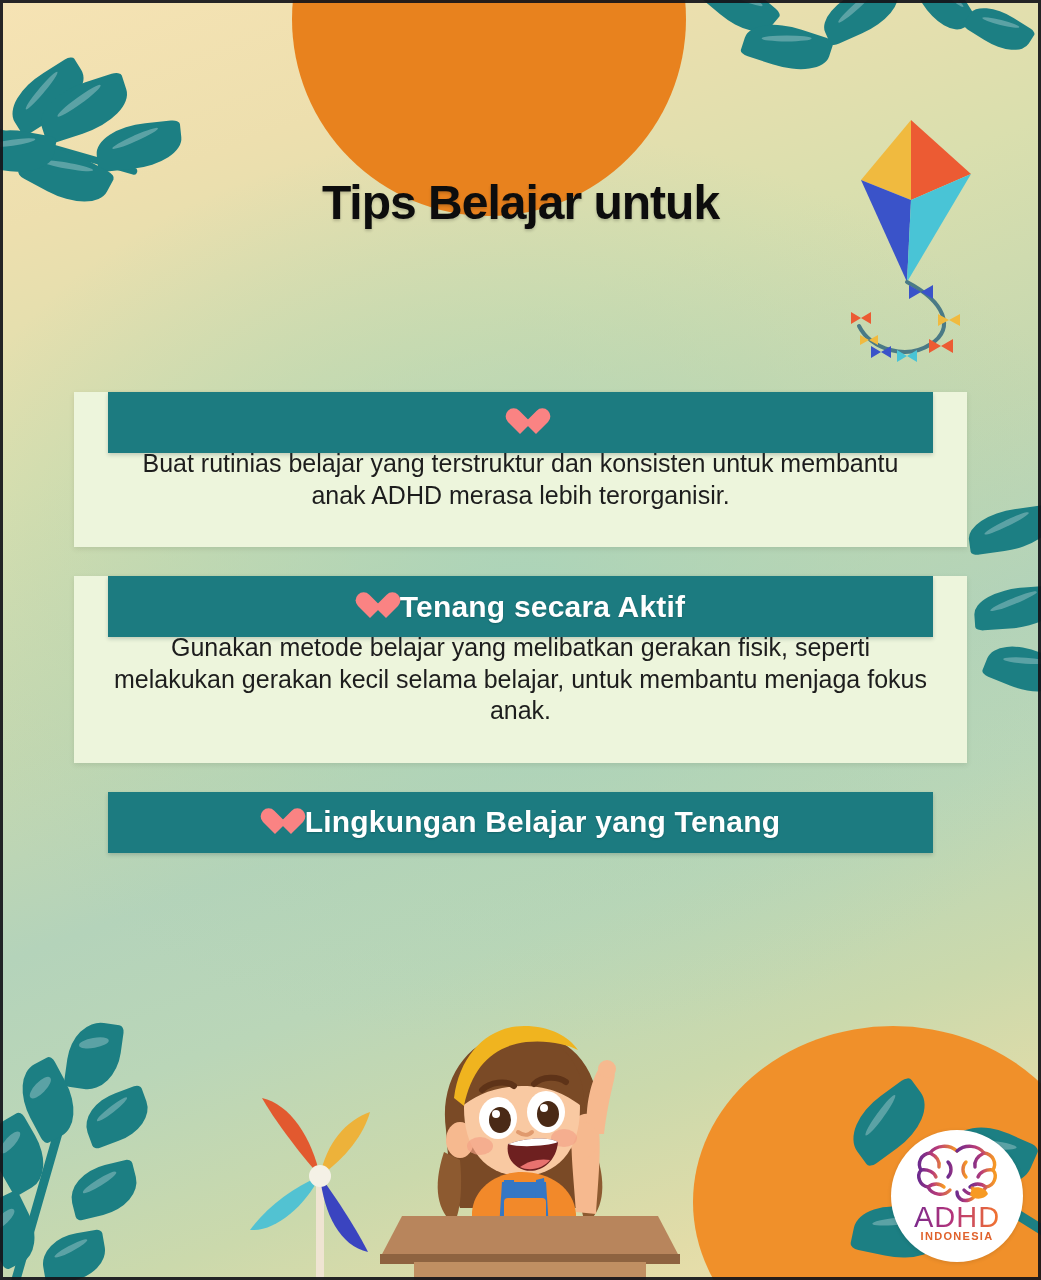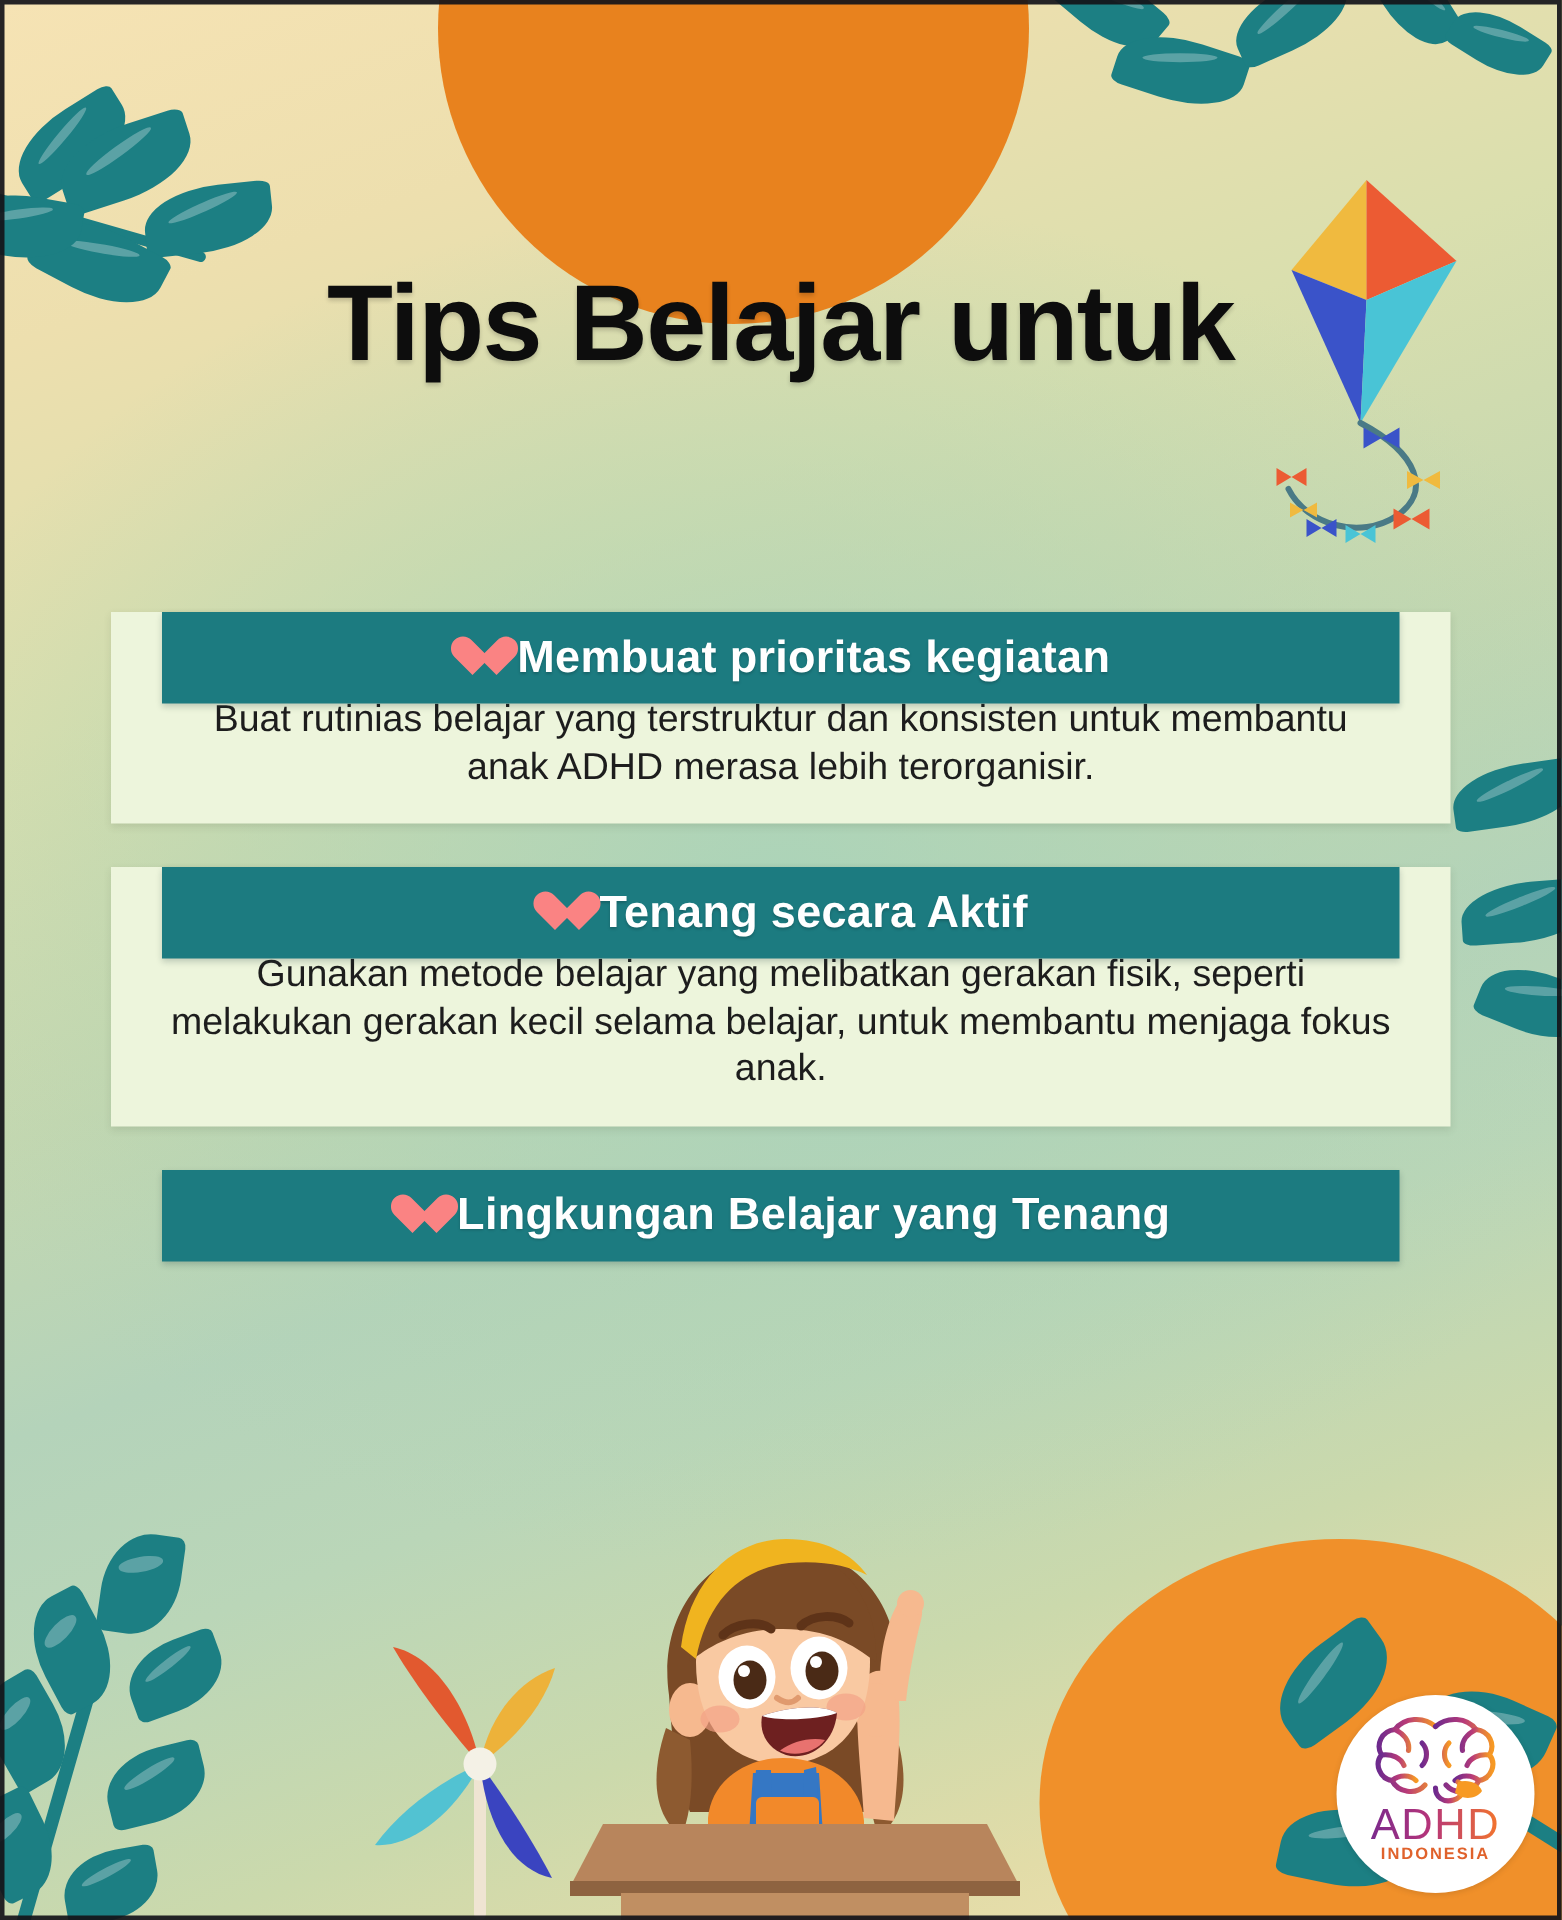--- a/index.html
+++ b/index.html
@@ -63,35 +63,35 @@
     transform:rotate(-18deg);
   }
   .stem { position:absolute; background:#1c7f83; border-radius:4px; }
 
   
   .title {
     position:absolute; left:0; right:0; top:176px;
     text-align:center;
     color:#0d0d0d;
     font-weight:bold;
-    font-size:72px;
+    font-size:48px;
     line-height:1.12;
     letter-spacing:-1px;
     text-shadow:0 2px 3px rgba(0,0,0,.18);
     z-index:12;
   }
   .title .l2 { display:block; }
 
   
   .cards { position:absolute; left:0; right:0; top:392px; z-index:14; }
   .card { position:relative; margin-bottom:29px; }
   .card-body {
     background:#edf5dc;
-    margin:16px 74px;
-    padding:56px 34px 22px;
+    margin:0 74px;
+    padding:56px 34px 36px;
     box-shadow:0 2px 5px rgba(60,70,50,.13);
   }
   .card-header {
     position:absolute; left:108px; right:108px; top:0;
     background:#1c7b80;
     height:61px;
     display:flex; align-items:center; justify-content:center;
     gap:14px;
     box-shadow:0 2px 4px rgba(30,60,60,.22);
     z-index:3;
@@ -224,21 +224,20 @@
 
   <h1 class="title">
     <span class="l1">Tips Belajar untuk</span>
   </h1>
 
   <div class="cards">
 
     <div class="card">
       <div class="card-header">
         <span class="heart"></span>
-        <span class="htxt">Membuat prioritas kegiatan</span>
       </div>
       <div class="card-body">
         <p class="card-text">Buat rutinias belajar yang terstruktur dan konsisten untuk membantu anak ADHD merasa lebih terorganisir.</p>
       </div>
     </div>
 
     <div class="card">
       <div class="card-header">
         <span class="heart"></span>
         <span class="htxt">Tenang secara Aktif</span>

